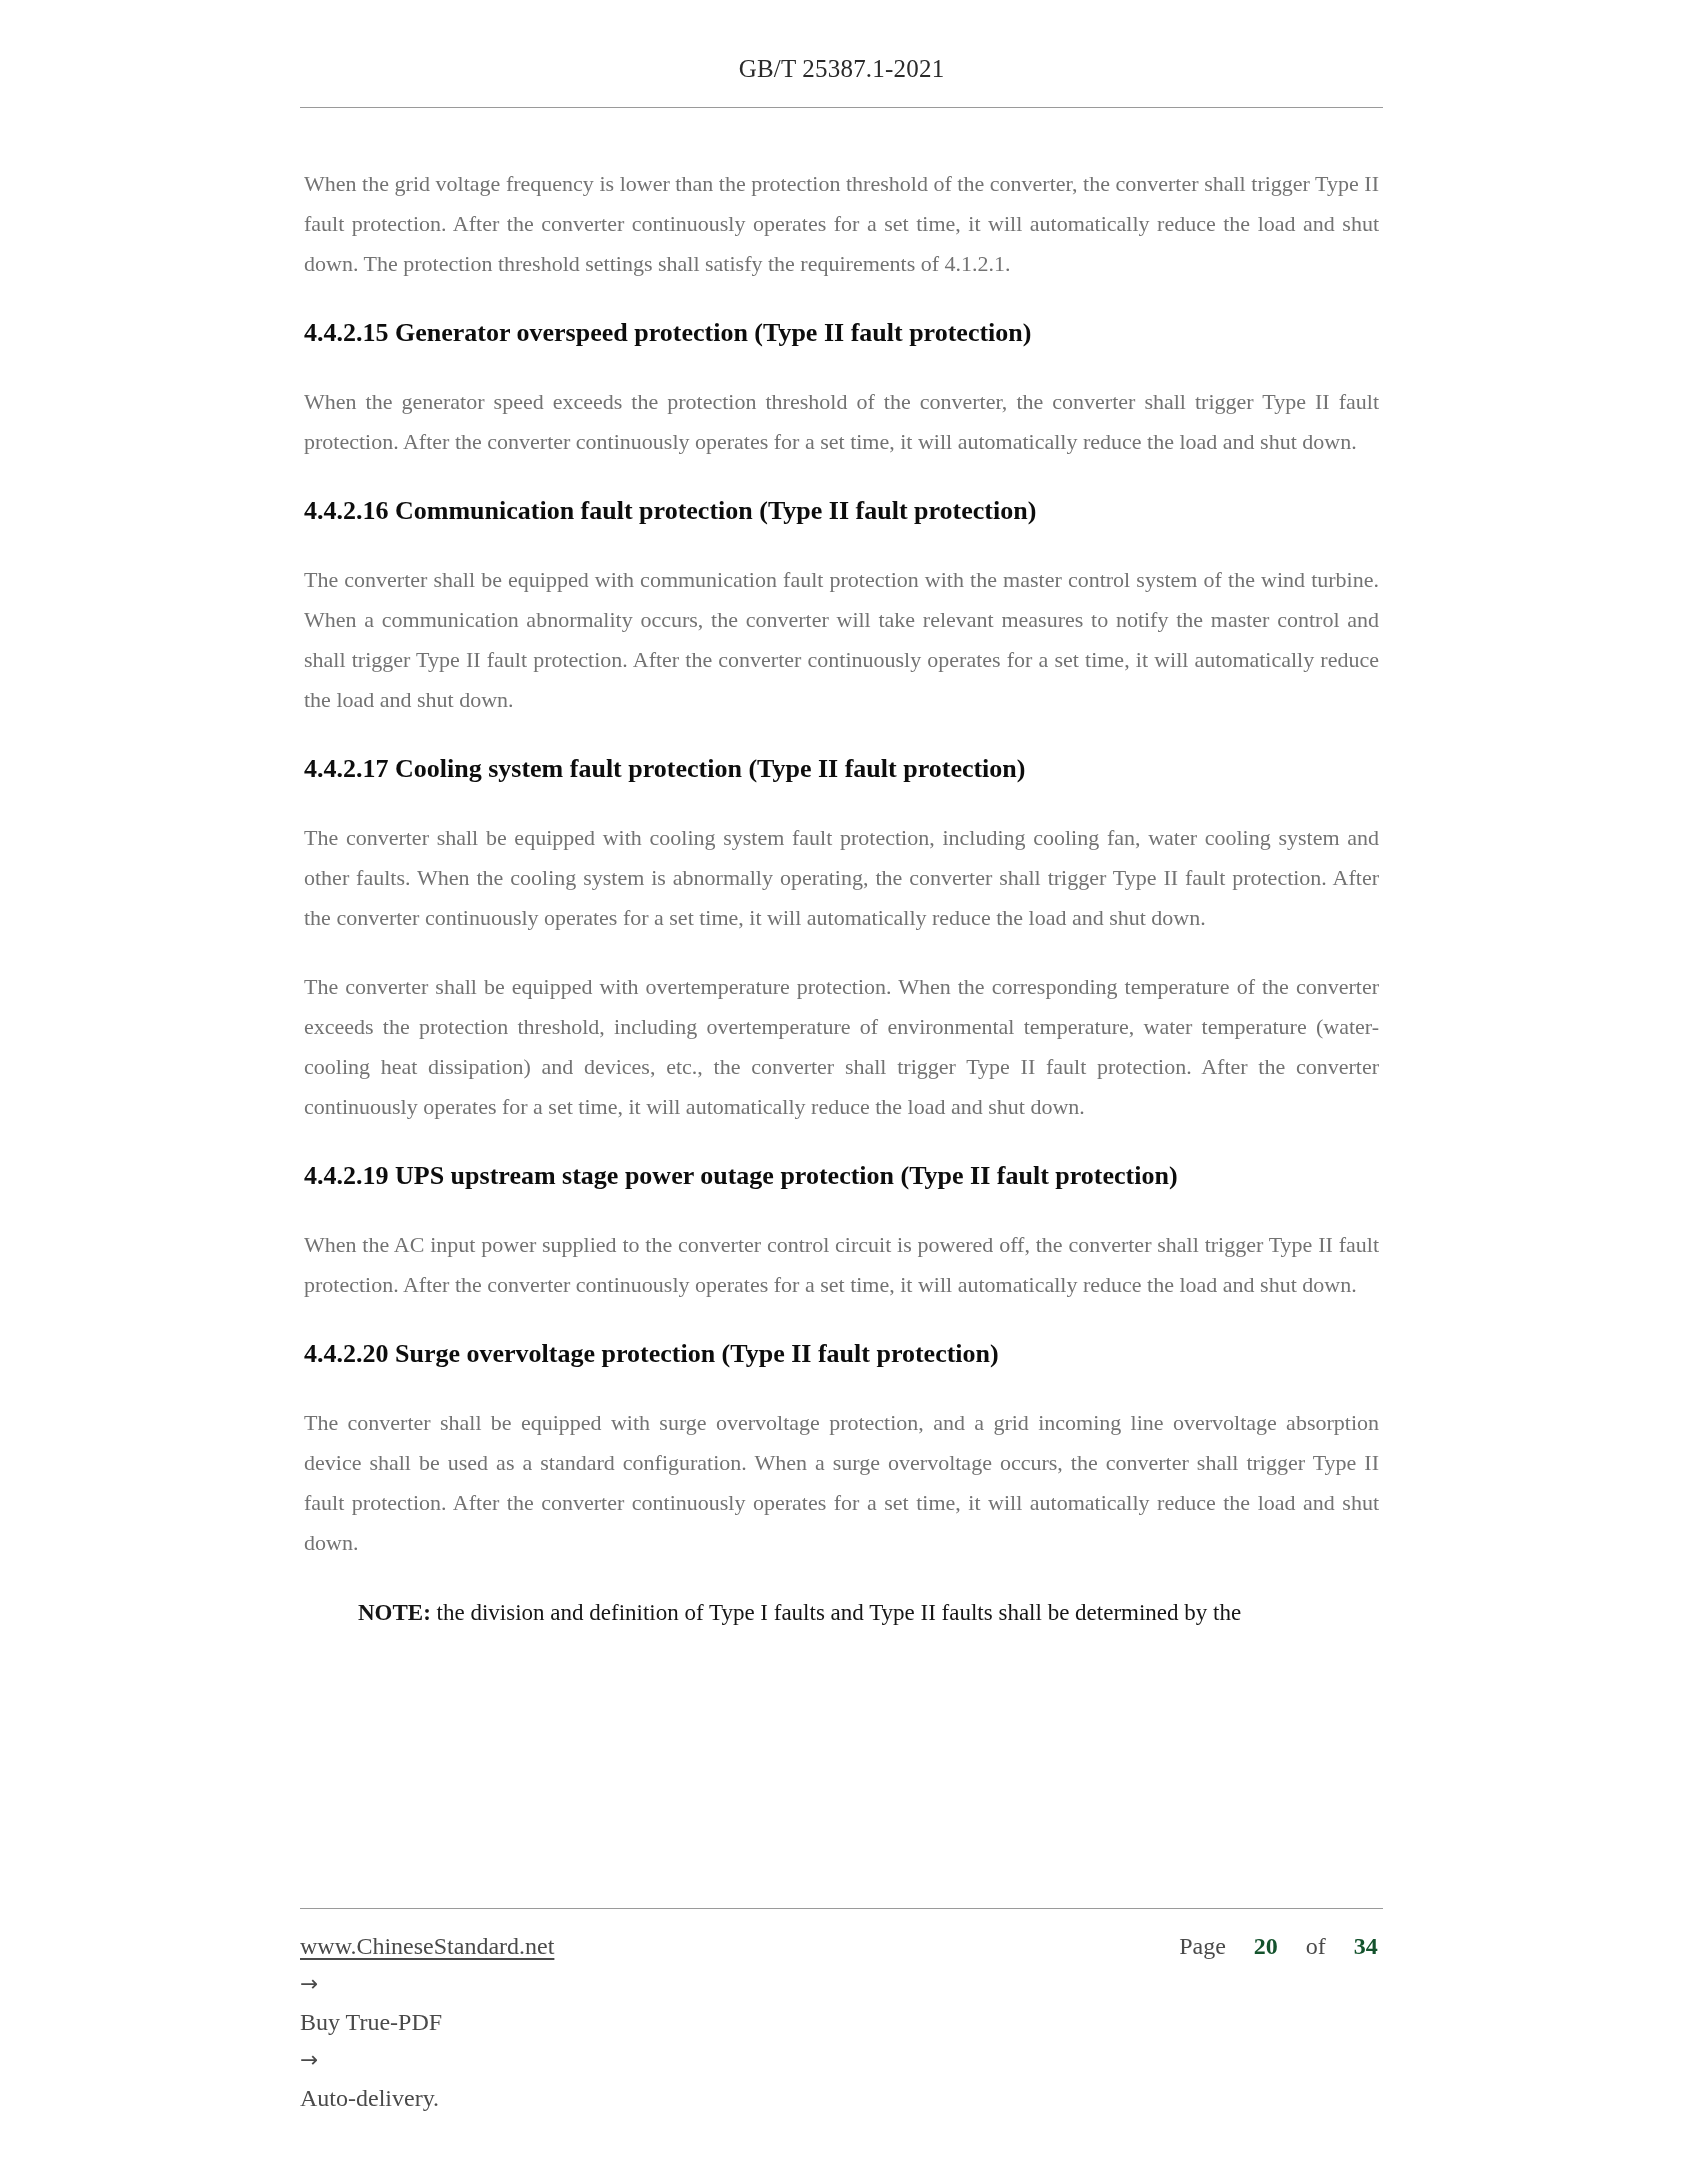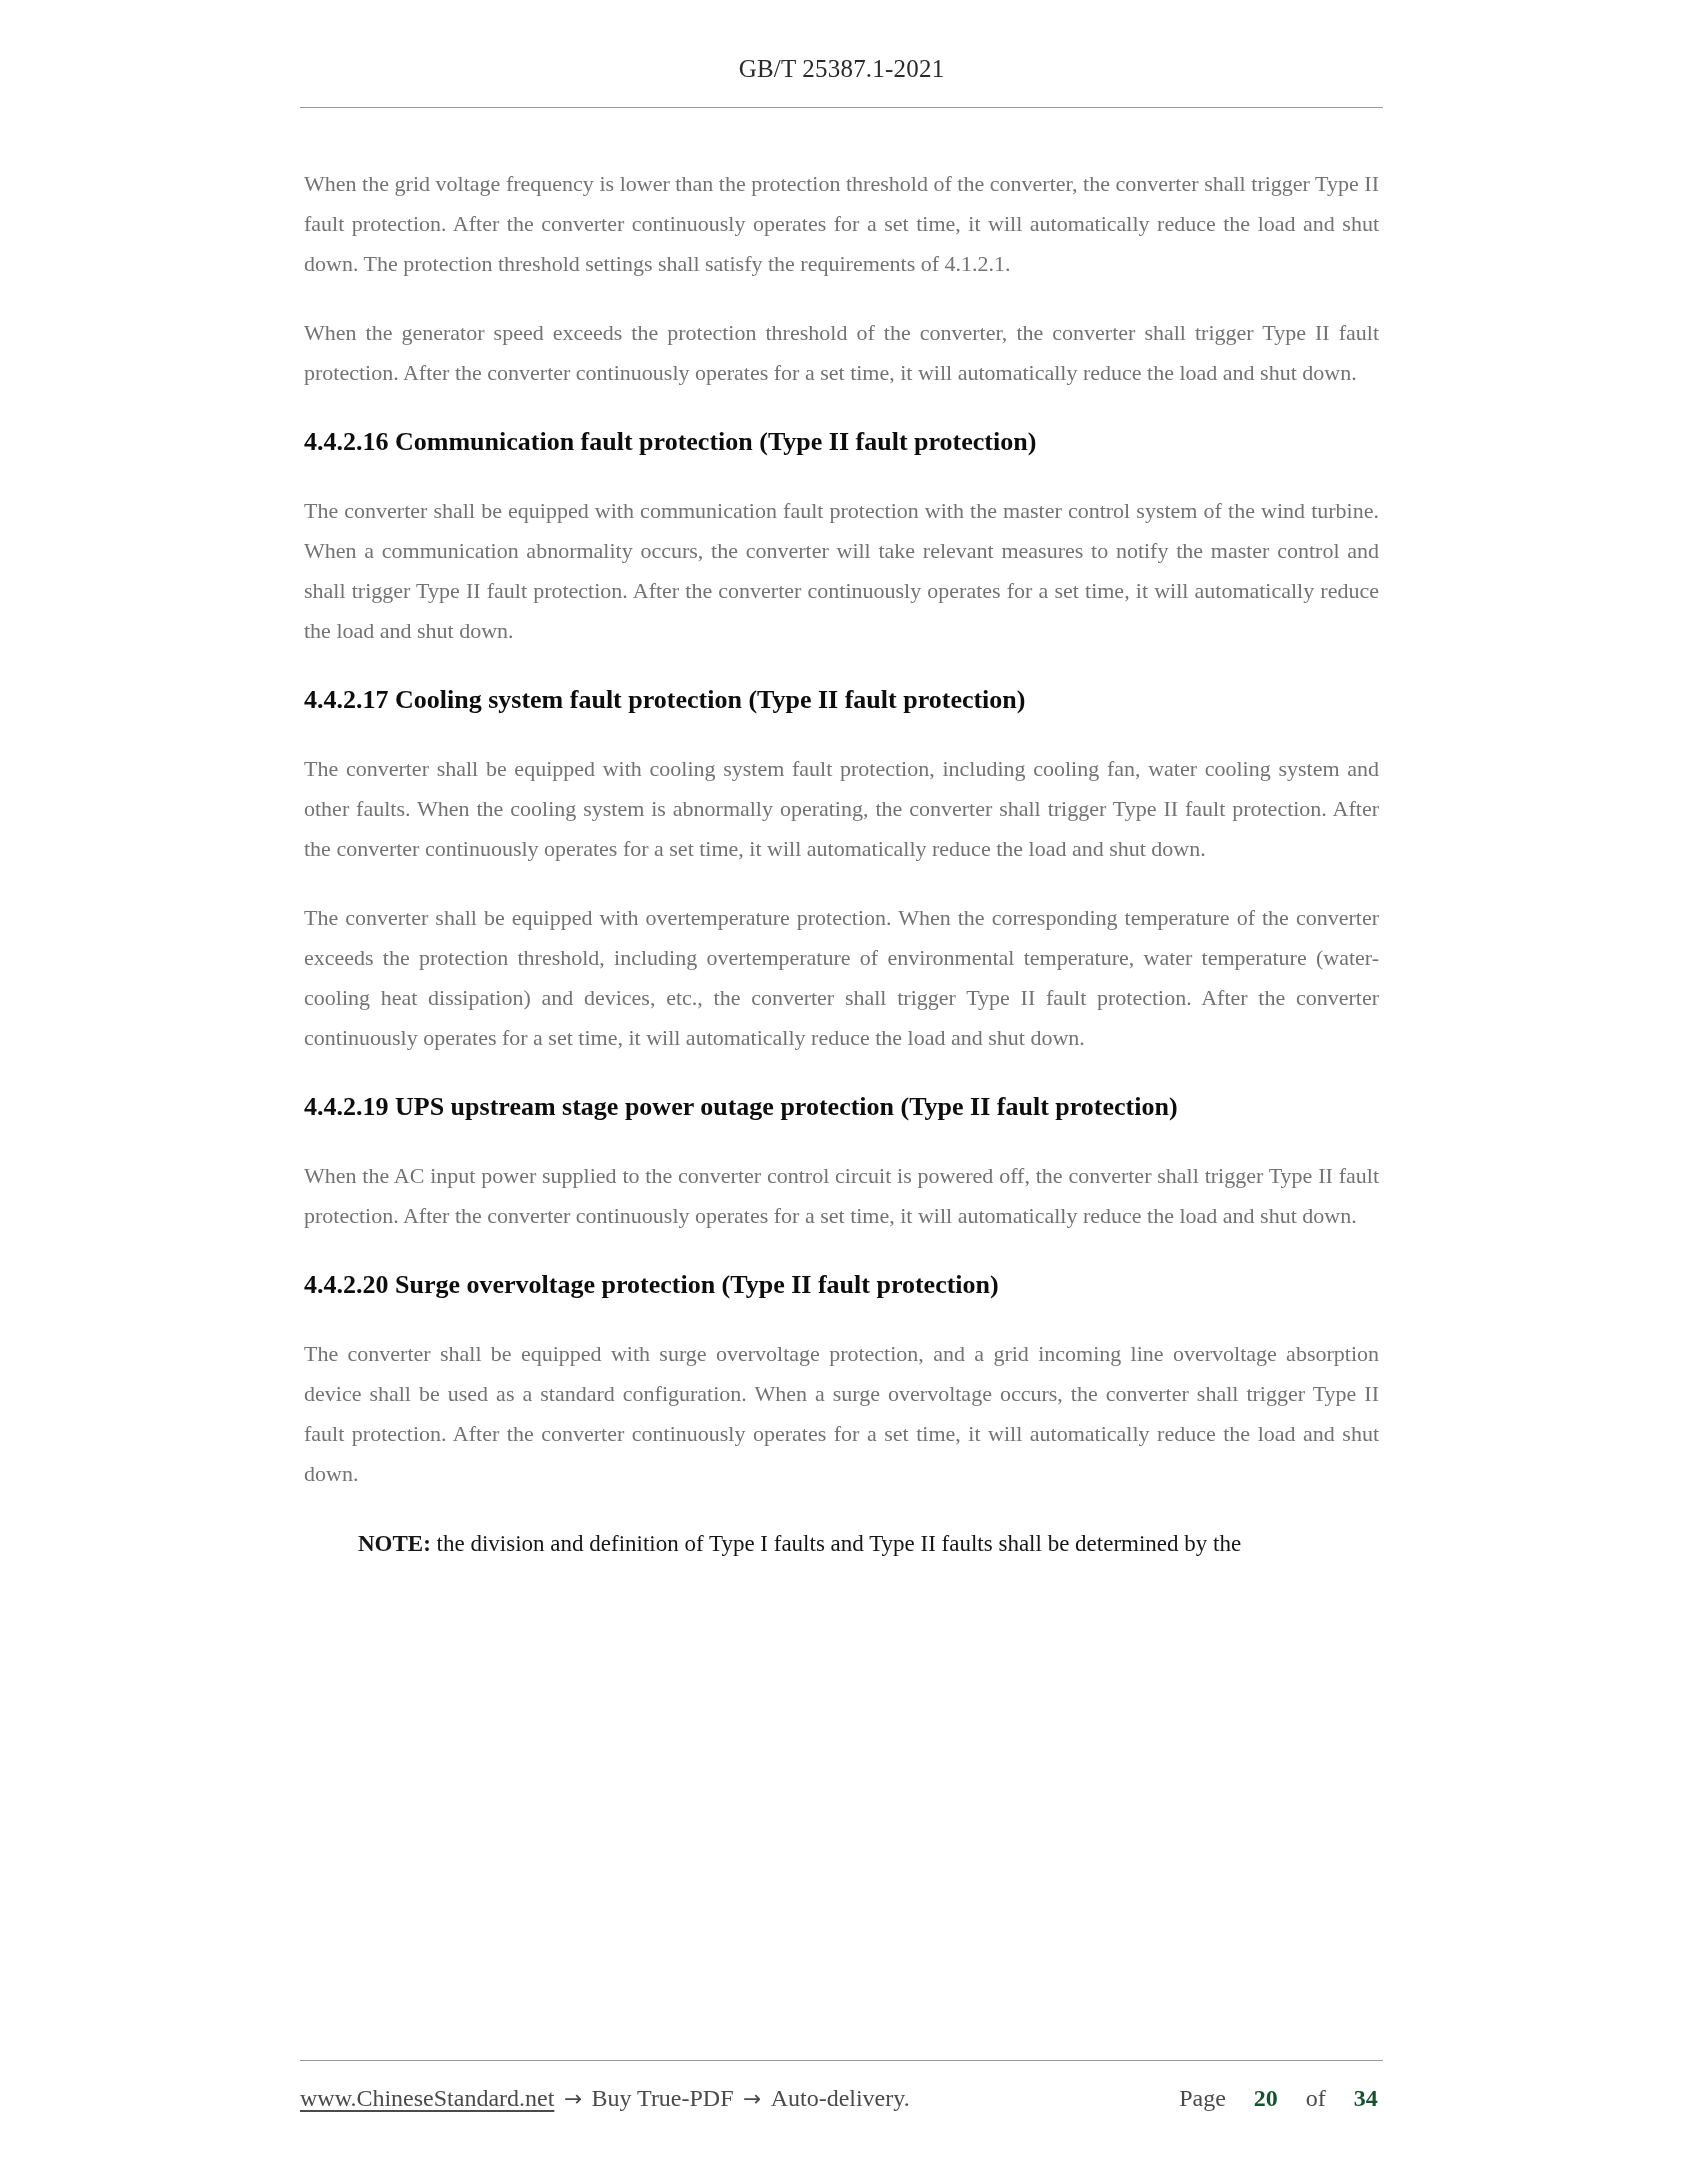--- a/index.html
+++ b/index.html
@@ -101,20 +101,21 @@
     justify-content: flex-start;
     font-size: 24px;
     color: #4a4a4a;
     line-height: 1.25;
     white-space: nowrap;
   }
   .footer-left {
     display: flex;
     align-items: baseline;
     gap: 9.5px;
+    flex-direction: column;
   }
   .footer-site {
     text-decoration: underline;
     text-underline-offset: 4.3px;
     color: #4a4a4a;
   }
   .arrow-glyph {
     font-family: "DejaVu Sans", sans-serif;
     font-size: 21.6px;
     color: #4a4a4a;
@@ -138,20 +139,21 @@
 
   <div class="header-band">
     <div class="header-title">GB/T 25387.1-2021</div>
     <div class="header-rule"></div>
   </div>
 
   <div class="content">
 
     <p class="body-par">When the grid voltage frequency is lower than the protection threshold of the converter, the converter shall trigger Type II fault protection. After the converter continuously operates for a set time, it will automatically reduce the load and shut down. The protection threshold settings shall satisfy the requirements of 4.1.2.1.</p>
 
+    <h4 class="section-head">4.4.2.15 Generator overspeed protection (Type II fault protection)</h4>
     <p class="body-par">When the generator speed exceeds the protection threshold of the converter, the converter shall trigger Type II fault protection. After the converter continuously operates for a set time, it will automatically reduce the load and shut down.</p>
 
     <h4 class="section-head">4.4.2.16 Communication fault protection (Type II fault protection)</h4>
     <p class="body-par">The converter shall be equipped with communication fault protection with the master control system of the wind turbine. When a communication abnormality occurs, the converter will take relevant measures to notify the master control and shall trigger Type II fault protection. After the converter continuously operates for a set time, it will automatically reduce the load and shut down.</p>
 
     <h4 class="section-head">4.4.2.17 Cooling system fault protection (Type II fault protection)</h4>
     <p class="body-par">The converter shall be equipped with cooling system fault protection, including cooling fan, water cooling system and other faults. When the cooling system is abnormally operating, the converter shall trigger Type II fault protection. After the converter continuously operates for a set time, it will automatically reduce the load and shut down.</p>
 
     <p class="body-par">The converter shall be equipped with overtemperature protection. When the corresponding temperature of the converter exceeds the protection threshold, including overtemperature of environmental temperature, water temperature (water-cooling heat dissipation) and devices, etc., the converter shall trigger Type II fault protection. After the converter continuously operates for a set time, it will automatically reduce the load and shut down.</p>
 

